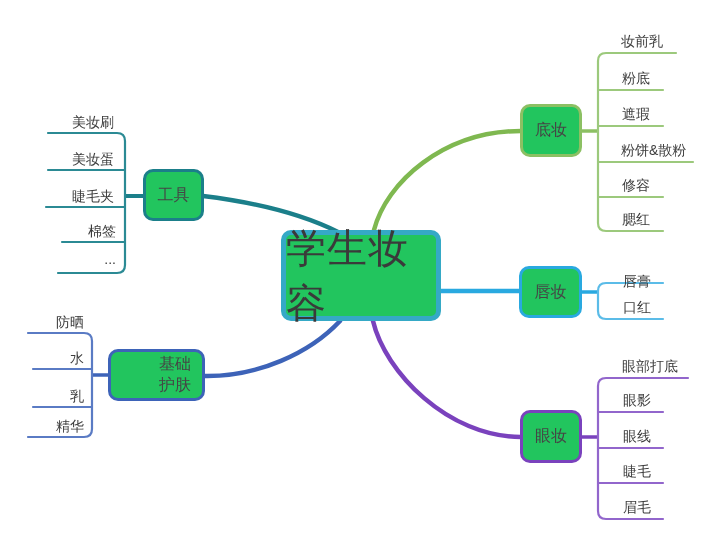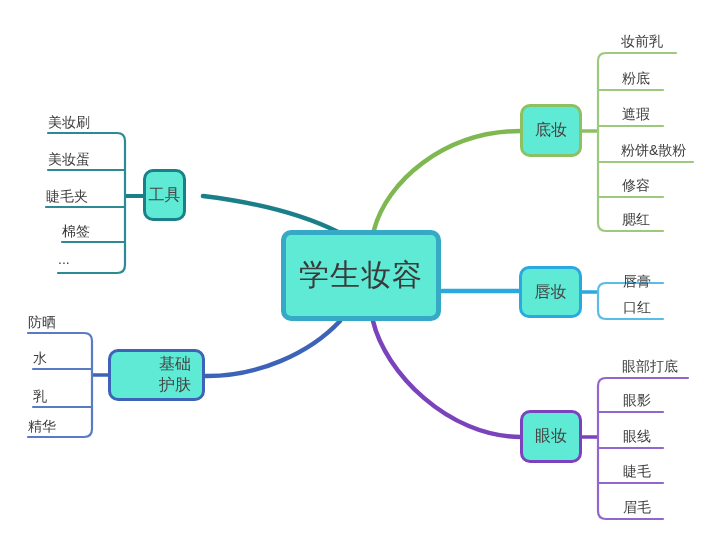--- a/index.html
+++ b/index.html
@@ -2,39 +2,39 @@
 <html><head>
 <meta charset="utf-8">
 <style>
   html,body{margin:0;padding:0;background:#ffffff;}
   #stage{
     position:relative;width:727px;height:552px;background:#ffffff;overflow:hidden;
     font-family:"Liberation Sans","DejaVu Sans",sans-serif;
   }
   #wires{position:absolute;left:0;top:0;width:727px;height:552px;}
   .node{
-    position:absolute;background:#5eead4;border-radius:10px;
+    position:absolute;background:#22c55e;border-radius:10px;
     display:flex;align-items:center;justify-content:center;
     color:#3d3d3d;box-sizing:border-box;z-index:2;
   }
   .node.root{
     left:281px;top:230px;width:160px;height:91px;
-    border:5px solid #35A9C6;font-size:30px;letter-spacing:1px;color:#3a3a3a;
+    border:5px solid #35A9C6;font-size:40px;letter-spacing:1px;color:#3a3a3a;
   }
   .node.branch{font-size:16px;color:#454545;}
-  .node.tool{left:143px;top:169px;width:43px;height:52px;border:3px solid #1B7F8A;}
+  .node.tool{left:143px;top:169px;width:61px;height:52px;border:3px solid #1B7F8A;}
   .node.base{left:520px;top:104px;width:62px;height:53px;border:3px solid #8CC063;}
   .node.lip{left:519px;top:266px;width:63px;height:52px;border:3px solid #29A9E0;}
   .node.eye{left:520px;top:410px;width:62px;height:53px;border:3px solid #7A42BD;}
   .node.skin{left:108px;top:349px;width:97px;height:52px;border:3px solid #3D63B8;padding-left:48px;}
   .leaf{
     position:absolute;font-size:14px;color:#3c3c3c;line-height:16px;
     white-space:nowrap;z-index:2;
   }
-  .leaf.ctr{text-align:left;}
+  .leaf.ctr{text-align:right;}
 </style>
 </head>
 <body>
 
 <div id="stage">
 
   <svg id="wires" viewBox="0 0 727 552" xmlns="http://www.w3.org/2000/svg" fill="none">
 
     <path d="M203,196 C252,202 302,214 338,232" stroke="#1B7F8A" stroke-width="4.5" stroke-linecap="round"></path>
     <path d="M374,230 C386,183 443,131 521,131" stroke="#7FB850" stroke-width="4.5" stroke-linecap="round"></path>

